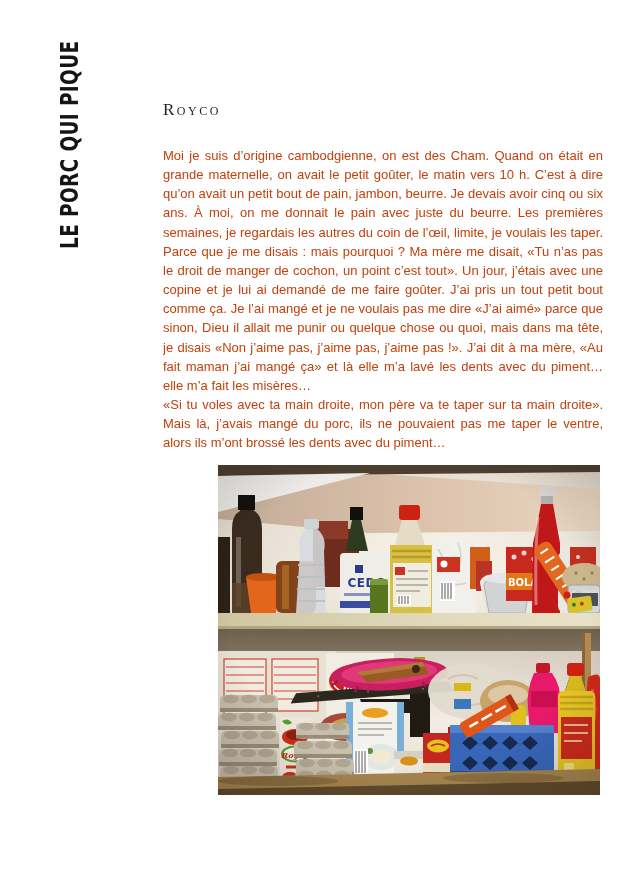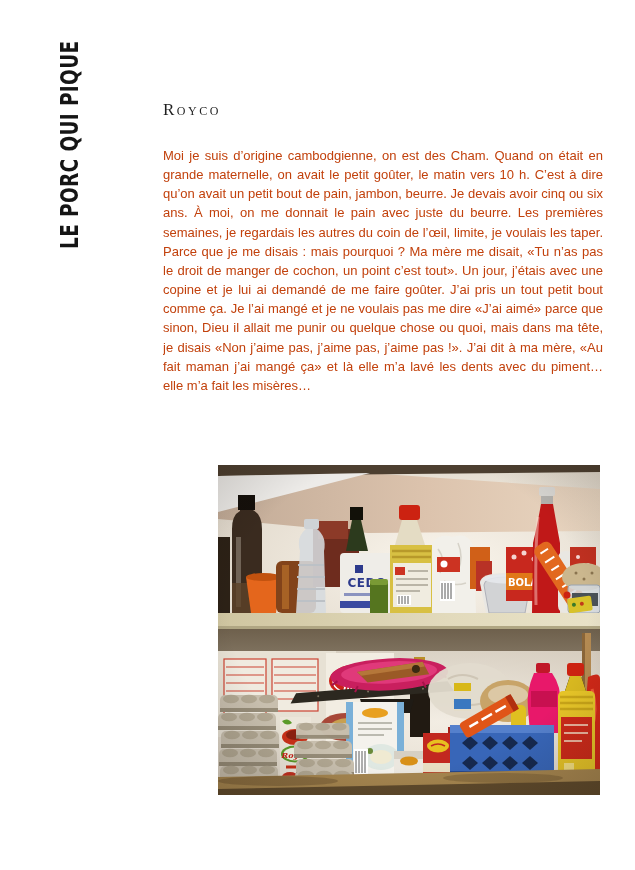--- a/index.html
+++ b/index.html
@@ -50,20 +50,21 @@
 <div class="page">
 
   <div class="vtitle">
     <div class="vtitle-inner">Le porc qui pique</div>
   </div>
 
   <div class="author">Royco</div>
 
   <div class="story">
     <p>Moi je suis d’origine cambodgienne, on est des Cham. Quand on était en grande maternelle, on avait le petit goûter, le matin vers 10 h. C’est à dire qu’on avait un petit bout de pain, jambon, beurre. Je devais avoir cinq ou six ans. À moi, on me donnait le pain avec juste du beurre. Les premières semaines, je regardais les autres du coin de l’œil, limite, je voulais les taper. Parce que je me disais : mais pourquoi ?  Ma mère me disait, «Tu n’as pas le droit de manger de cochon, un point c’est tout». Un jour, j’étais avec une copine et je lui ai demandé de me faire goûter. J’ai pris un tout petit bout comme ça. Je l’ai mangé et je ne voulais pas me dire «J’ai aimé» parce que sinon, Dieu il allait me punir ou quelque chose ou quoi, mais dans ma tête, je disais «Non j’aime pas, j’aime pas, j’aime pas !». J’ai dit à ma mère, «Au fait maman j’ai mangé ça» et là elle m’a lavé les dents avec du piment… elle m’a fait les misères…</p>
+    <p>«Si tu voles avec ta main droite, mon père va te taper sur ta main droite». Mais là, j’avais mangé du porc, ils ne pouvaient pas me taper le ventre, alors ils m’ont brossé les dents avec du piment…</p>
   </div>
 
   <div class="photo">
     <svg width="382" height="330" viewBox="0 0 382 330">
       <defs>
         <linearGradient id="ceil" x1="0" y1="0" x2="1" y2="0">
           <stop offset="0" stop-color="#c2ab97"></stop>
             <stop offset="0.55" stop-color="#dcc3ad"></stop>
             <stop offset="1" stop-color="#e9d6c1"></stop>
         </linearGradient>

